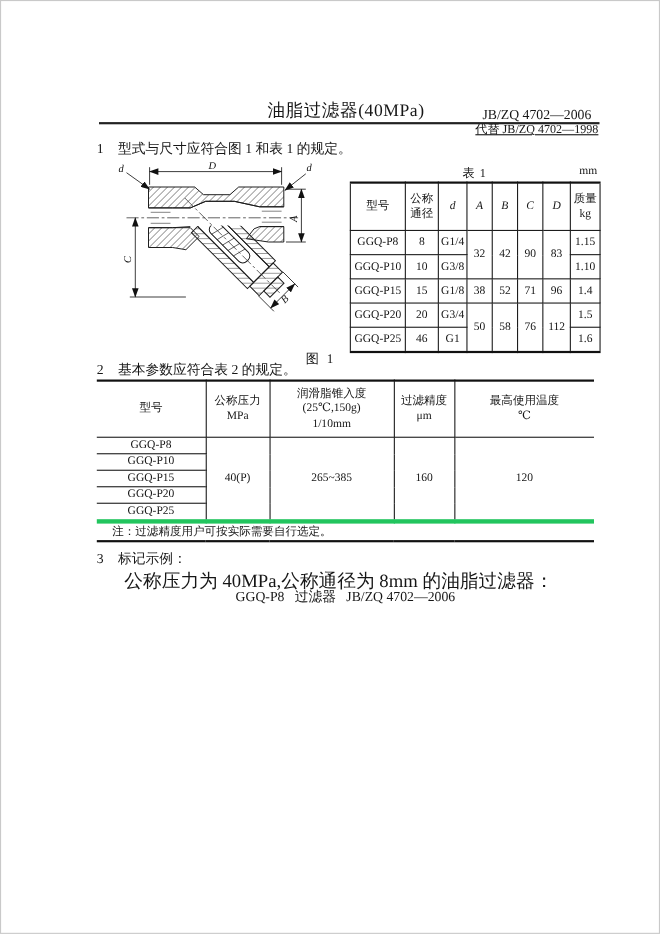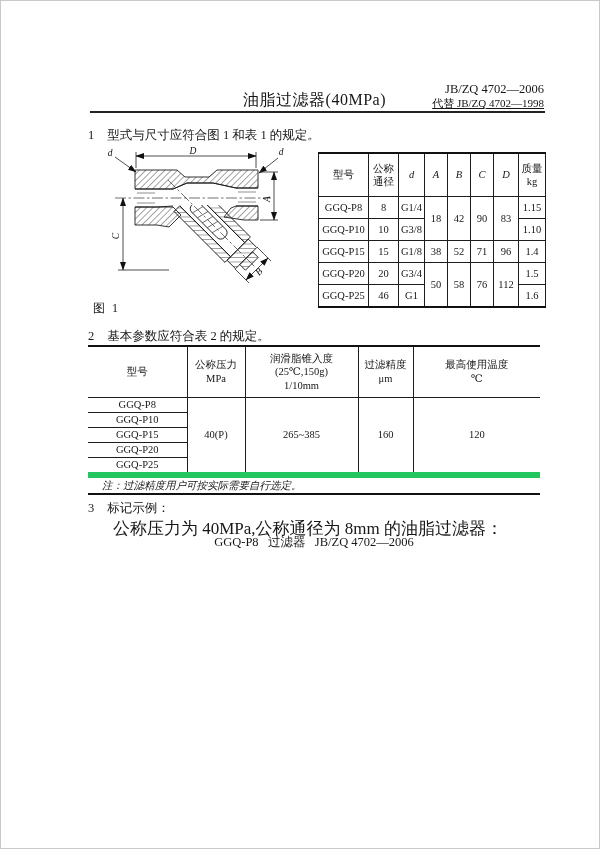--- a/index.html
+++ b/index.html
@@ -5,34 +5,34 @@
   html,body { margin:0; padding:0; }
   body {
     width:600px; height:849px; position:relative;
     background:#ffffff; color:#161616;
     font-family:"Liberation Serif","DejaVu Serif",serif;
     overflow:hidden;
   }
   .page-frame { position:absolute; inset:0; border:1px solid #c9c9c9; pointer-events:none; }
 
   
-  .std-block { position:absolute; top:82px; right:56px; text-align:right; line-height:1.22; }
+  .std-block { position:absolute; top:97px; right:56px; text-align:center; line-height:1.22; }
   .std-no { font-size:12.5px; }
   .std-replaces { font-size:11px;text-decoration:underline; }
   .doc-title { position:absolute; top:90px; left:158px; width:228px; text-align:right;
                font-size:16px; font-weight:normal; letter-spacing:.5px; }
   .header-rule { position:absolute; top:111px; left:90px; width:455px; height:2px; background:#222; }
 
   
   .sec { position:absolute; font-size:12.5px; white-space:pre; }
   .sec .num { display:inline-block; margin-right:13px; }
 
   
   .figure-wrap { position:absolute; left:93px; top:146px; width:212px; }
-  .figure-caption { text-align:left; font-size:12px; margin-top:0; letter-spacing:2px; }
+  .figure-caption { text-align:right; font-size:12px; margin-top:17px; letter-spacing:2px; }
   svg text.dim { font-family:"Liberation Serif","DejaVu Serif",serif; font-style:italic; font-size:9.5px; fill:#111; }
 
   
   .t1-wrap { position:absolute; left:318px; top:150px; width:227px; }
   .t-caption-row { position:relative; height:13px; font-size:11px; }
   .t-caption { position:absolute; left:0; right:0; text-align:center; letter-spacing:1px; }
   .t-unit { position:absolute; right:2px; top:0; font-size:10.5px; }
   table { border-collapse:collapse; table-layout:fixed; }
   .t1 { width:227px; margin-top:2px; border:1px solid #1d1d1d; border-top:2px solid #111; border-bottom:2px solid #111; }
   .t1 th,.t1 td { border:1px solid #1d1d1d; text-align:center; vertical-align:middle;
@@ -45,22 +45,22 @@
   .t2-wrap { position:absolute; left:88px; top:344px; width:452px; }
   .t2 { width:452px; margin-top:1px; border-top:2px solid #111; border-bottom:2.5px solid #111; }
   .t2 th,.t2 td { border-left:1px solid #1d1d1d; border-right:1px solid #1d1d1d;
                   text-align:center; vertical-align:middle; font-size:10.5px; padding:0;
                   line-height:1.3; white-space:pre-line; font-weight:normal; }
   .t2 th:first-child,.t2 td:first-child { border-left:none; }
   .t2 th:last-child,.t2 td:last-child { border-right:none; }
   .t2 thead th { height:50px; border-bottom:1px solid #1d1d1d; }
   .t2 tbody td { height:14px; }
   .t2 td.model { border-bottom:1px solid #1d1d1d; }
-  .t2 tr.note-row td { border:none; border-top:6px solid #22c55e; text-align:left;
-                       padding-left:14px; height:15px; font-size:10.5px;font-style:italic; }
+  .t2 tr.note-row td { border:none; border-top:4px solid #22c55e; text-align:left;
+                       padding-left:14px; height:15px; font-size:10.5px; }
 
   .s3-line1 { position:absolute; left:113px; top:517px; font-size:17px; white-space:pre; }
   .s3-line2 { position:absolute; left:88px; top:534px; width:452px; text-align:center;
               font-size:12.5px; white-space:pre; }
 </style>
 </head>
 <body>
 
 <div class="page-frame"></div>
 
@@ -141,20 +141,24 @@
 
     <line x1="164" y1="101" x2="178" y2="115" stroke="#222" stroke-width="0.8"></line>
     <line x1="142" y1="123" x2="156" y2="137" stroke="#222" stroke-width="0.8"></line>
     <line x1="153" y1="134" x2="175" y2="112" stroke="#222" stroke-width="0.8" marker-start="url(#arrS)" marker-end="url(#arrE)"></line>
     <text class="dim" x="168" y="128" text-anchor="middle" transform="rotate(-45,168,128)">B</text>
   </svg>
   <div class="figure-caption">图 1</div>
 </div>
 
 <div class="t1-wrap">
+  <div class="t-caption-row">
+    <span class="t-caption">表 1</span>
+    <span class="t-unit">mm</span>
+  </div>
   <table class="t1">
     <colgroup>
       <col style="width:50px">
         <col style="width:30px">
         <col style="width:26px">
         <col style="width:23px">
       <col style="width:23px">
         <col style="width:23px">
         <col style="width:25px">
         <col style="width:27px">
@@ -171,21 +175,21 @@
         <th class="it">D</th>
         <th>质量
 kg</th>
       </tr>
     </thead>
     <tbody>
       <tr>
         <td>GGQ-P8</td>
         <td>8</td>
         <td>G1/4</td>
-        <td rowspan="2">18</td>
+        <td rowspan="2">32</td>
         <td rowspan="2">42</td>
         <td rowspan="2">90</td>
         <td rowspan="2">83</td>
         <td>1.15</td>
       </tr>
       <tr>
         <td>GGQ-P10</td>
         <td>10</td>
         <td>G3/8</td>
         <td>1.10</td>

